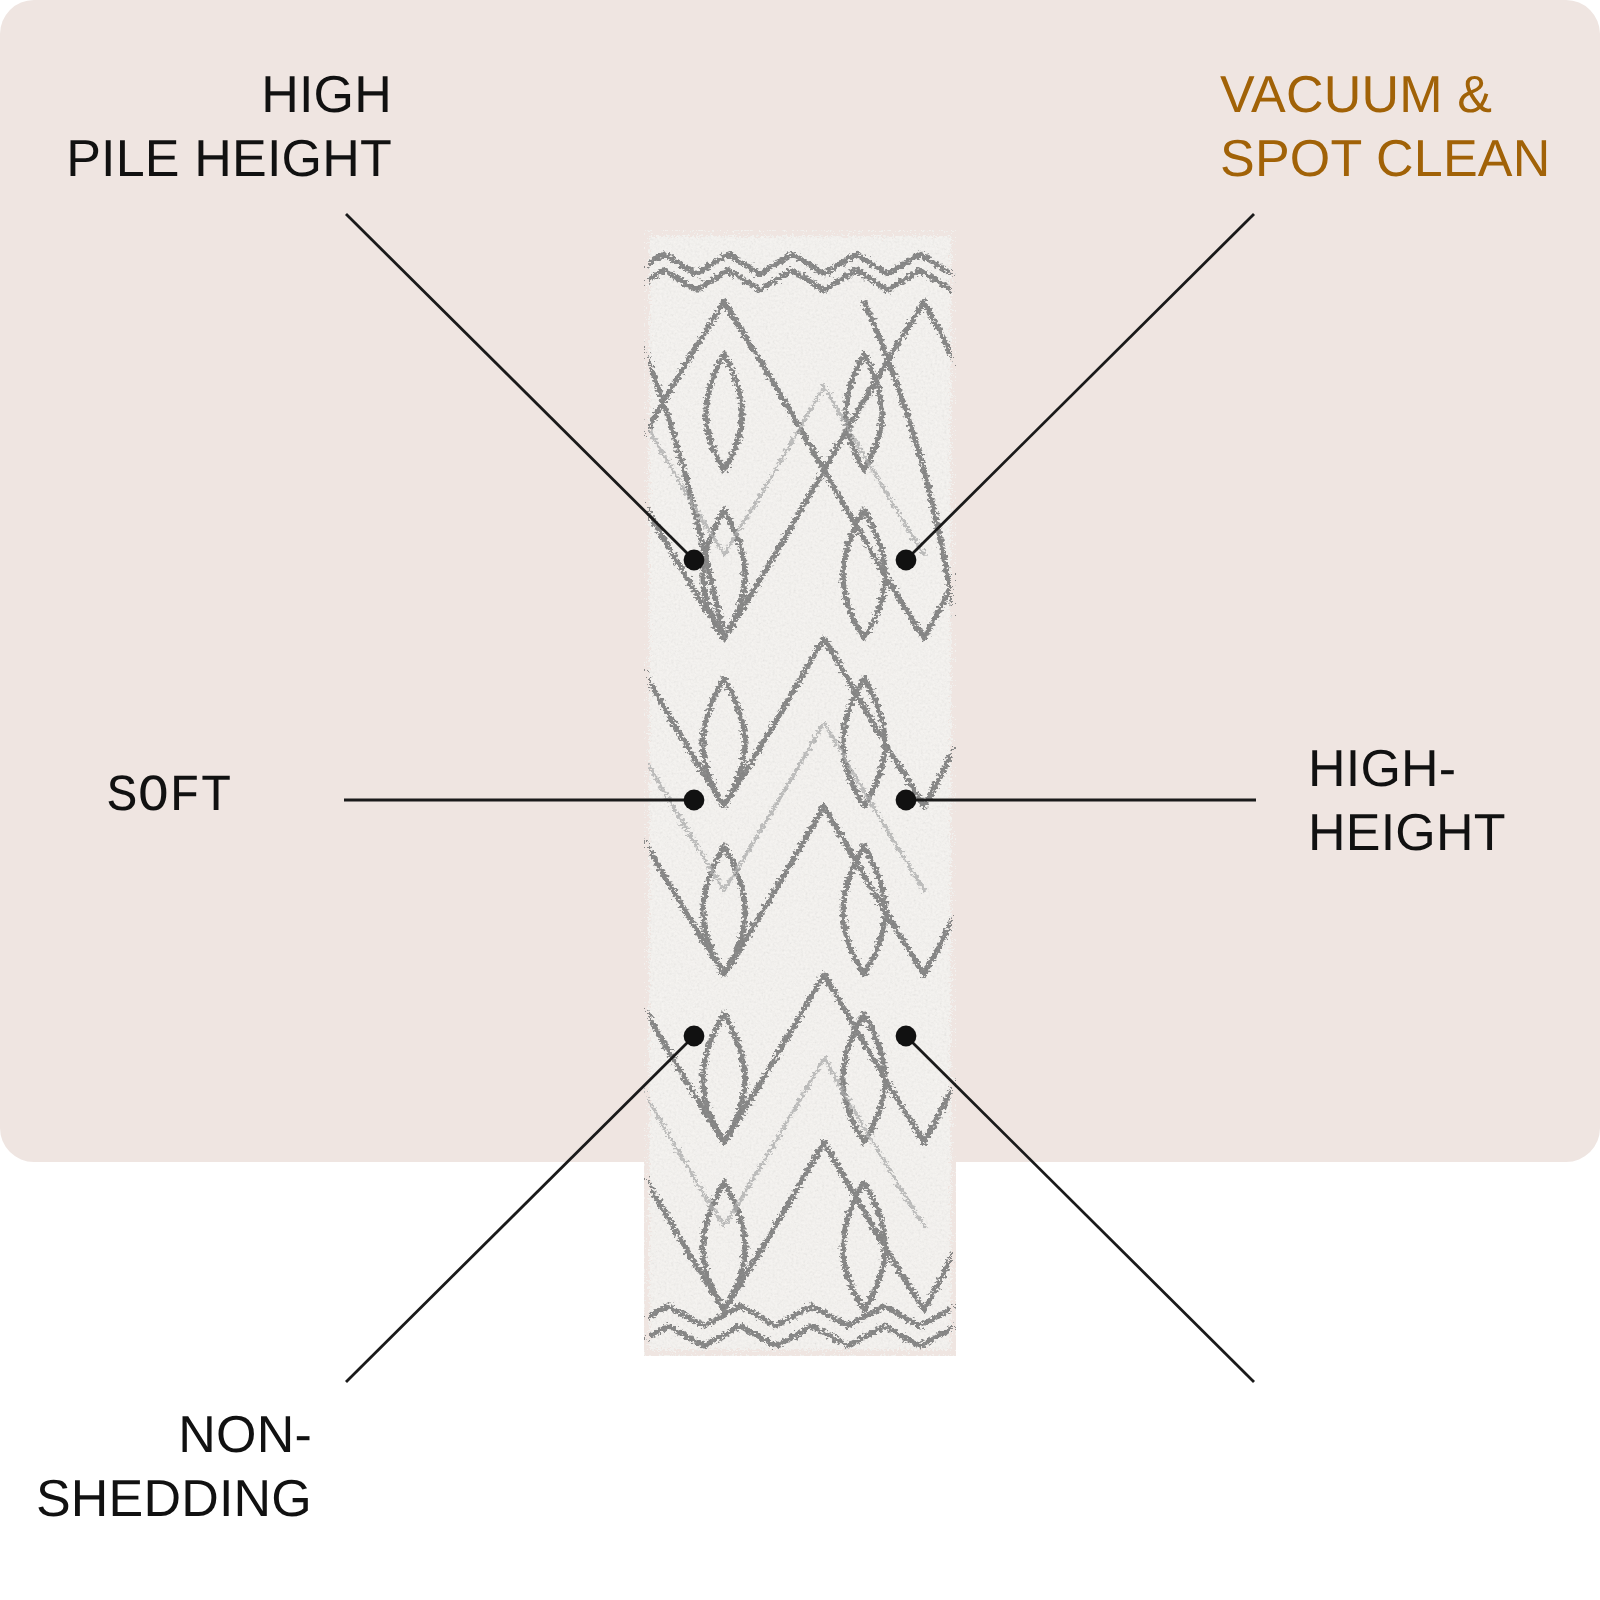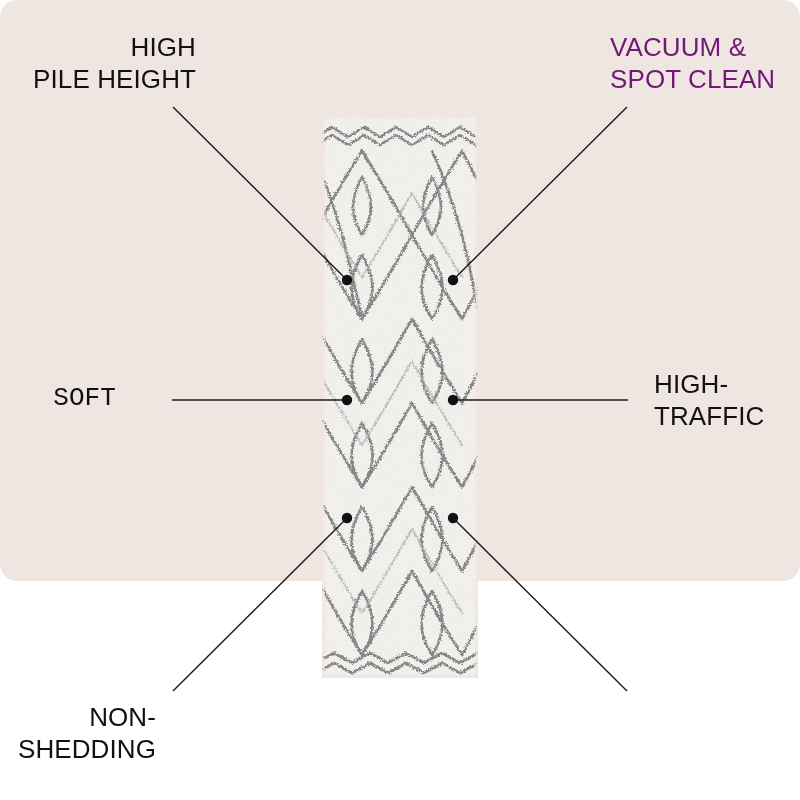--- a/index.html
+++ b/index.html
@@ -194,25 +194,25 @@
       <circle cx="347" cy="400" r="5.2" fill="#111111"></circle>
       <circle cx="453" cy="400" r="5.2" fill="#111111"></circle>
       <circle cx="347" cy="518" r="5.2" fill="#111111"></circle>
       <circle cx="453" cy="518" r="5.2" fill="#111111"></circle>
     </g>
   </svg>
 
   <div class="label left" id="label-high-pile" style="color: rgb(17, 17, 17);">HIGH
 PILE HEIGHT</div>
 
-  <div class="label right" id="label-vacuum" style="color: #701a75;">VACUUM &amp;
+  <div class="label right" id="label-vacuum" style="color: #a16207;">VACUUM &amp;
 SPOT CLEAN</div>
 
   <div class="label left" id="label-soft" style="color: rgb(17, 17, 17);">SOFT</div>
 
   <div class="label right" id="label-high-traffic" style="color: rgb(17, 17, 17);">HIGH-
-TRAFFIC</div>
+HEIGHT</div>
 
   <div class="label left" id="label-non-shedding" style="color: rgb(17, 17, 17);">NON-
 SHEDDING</div>
 
 
 </div>
 
 </body></html>

